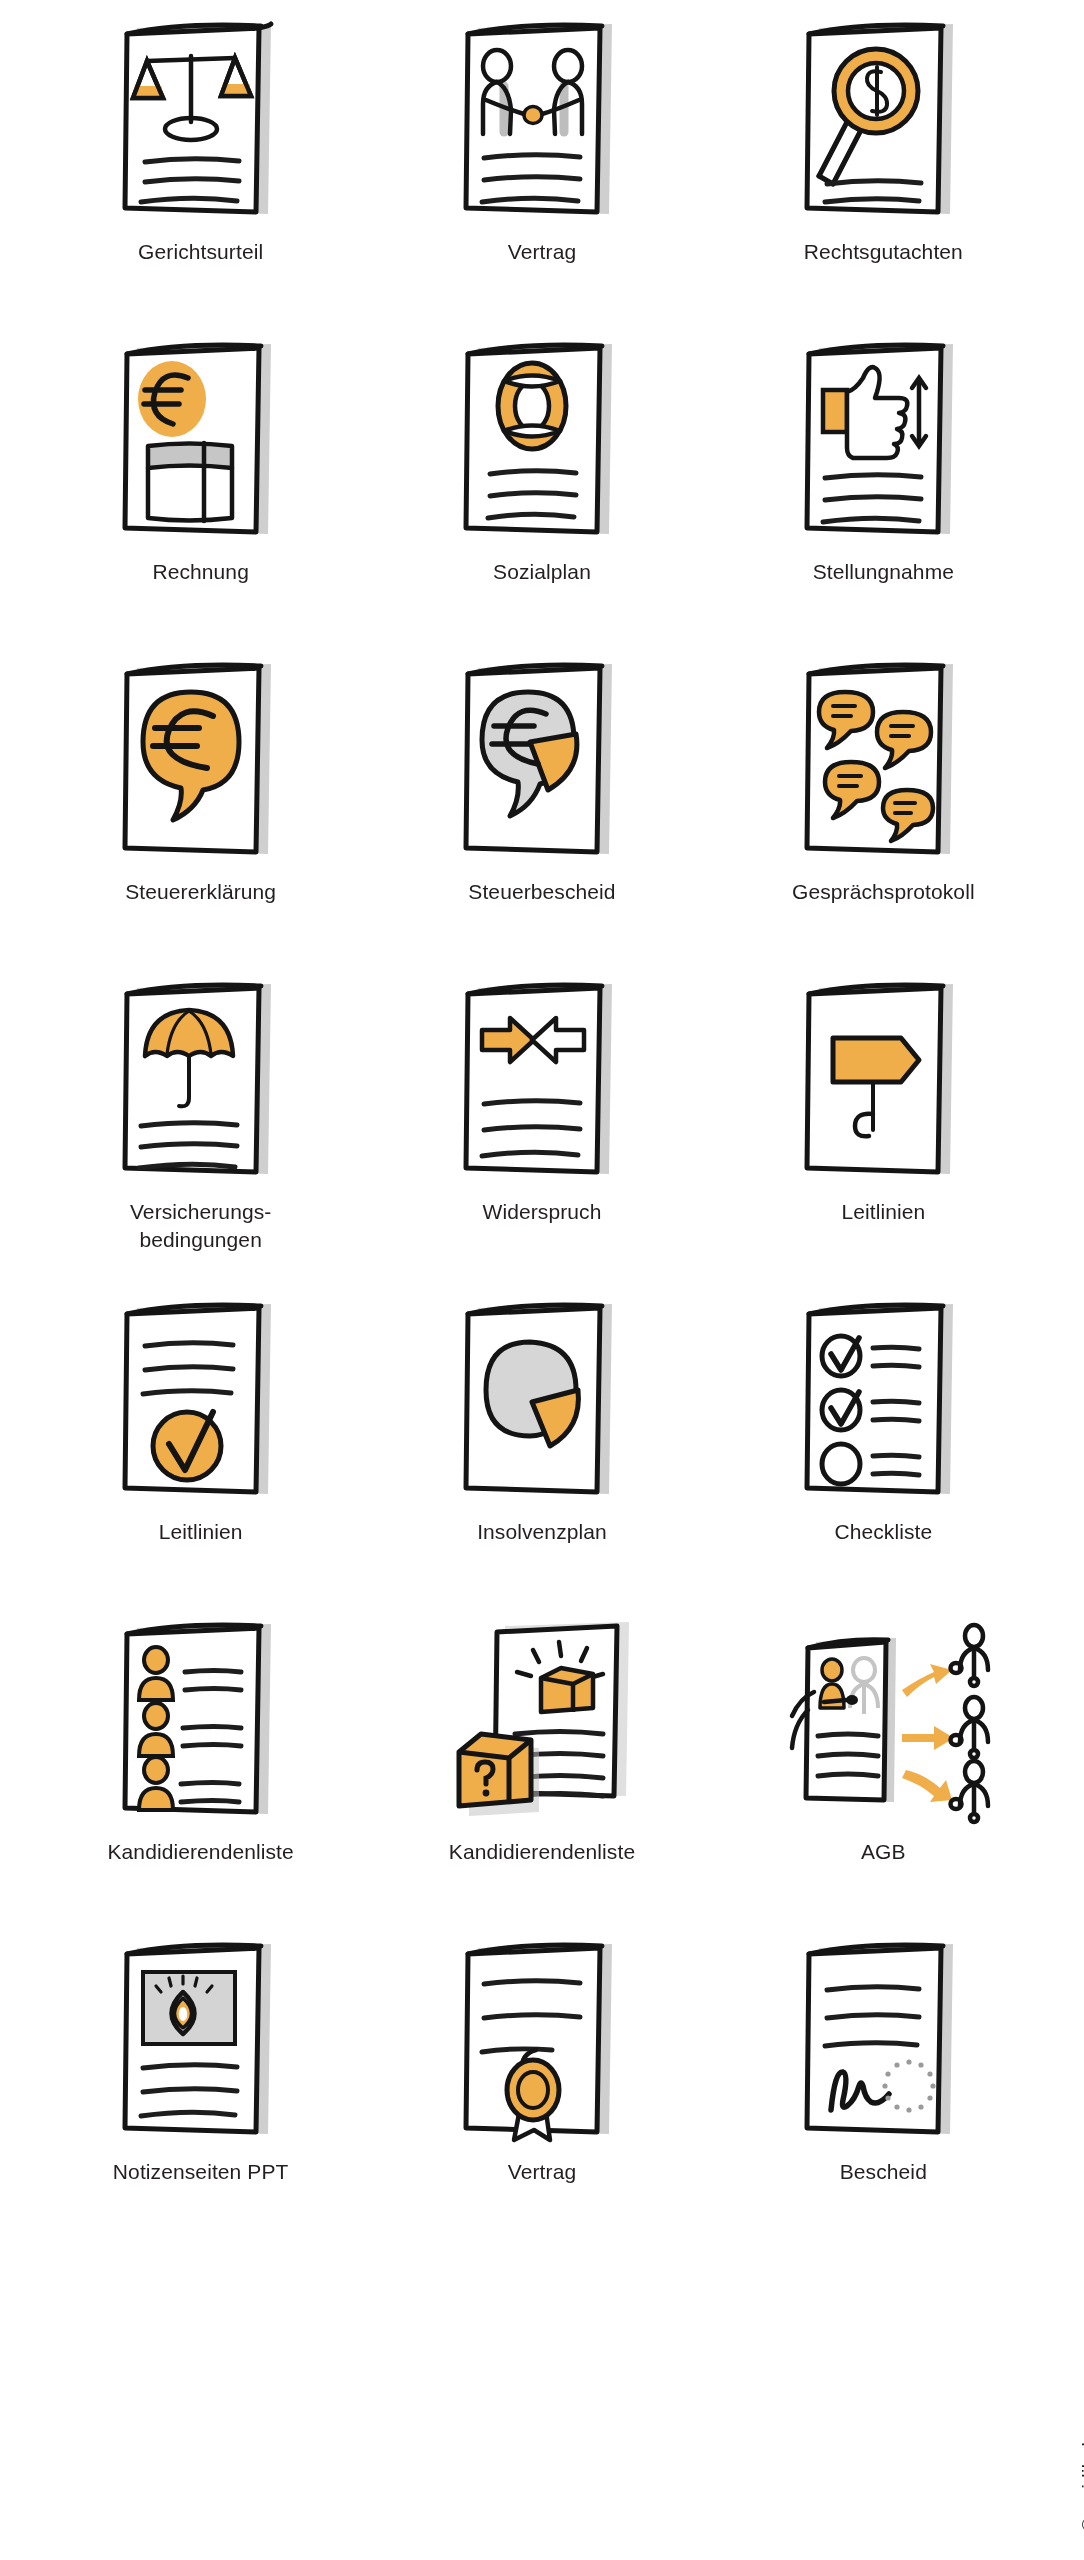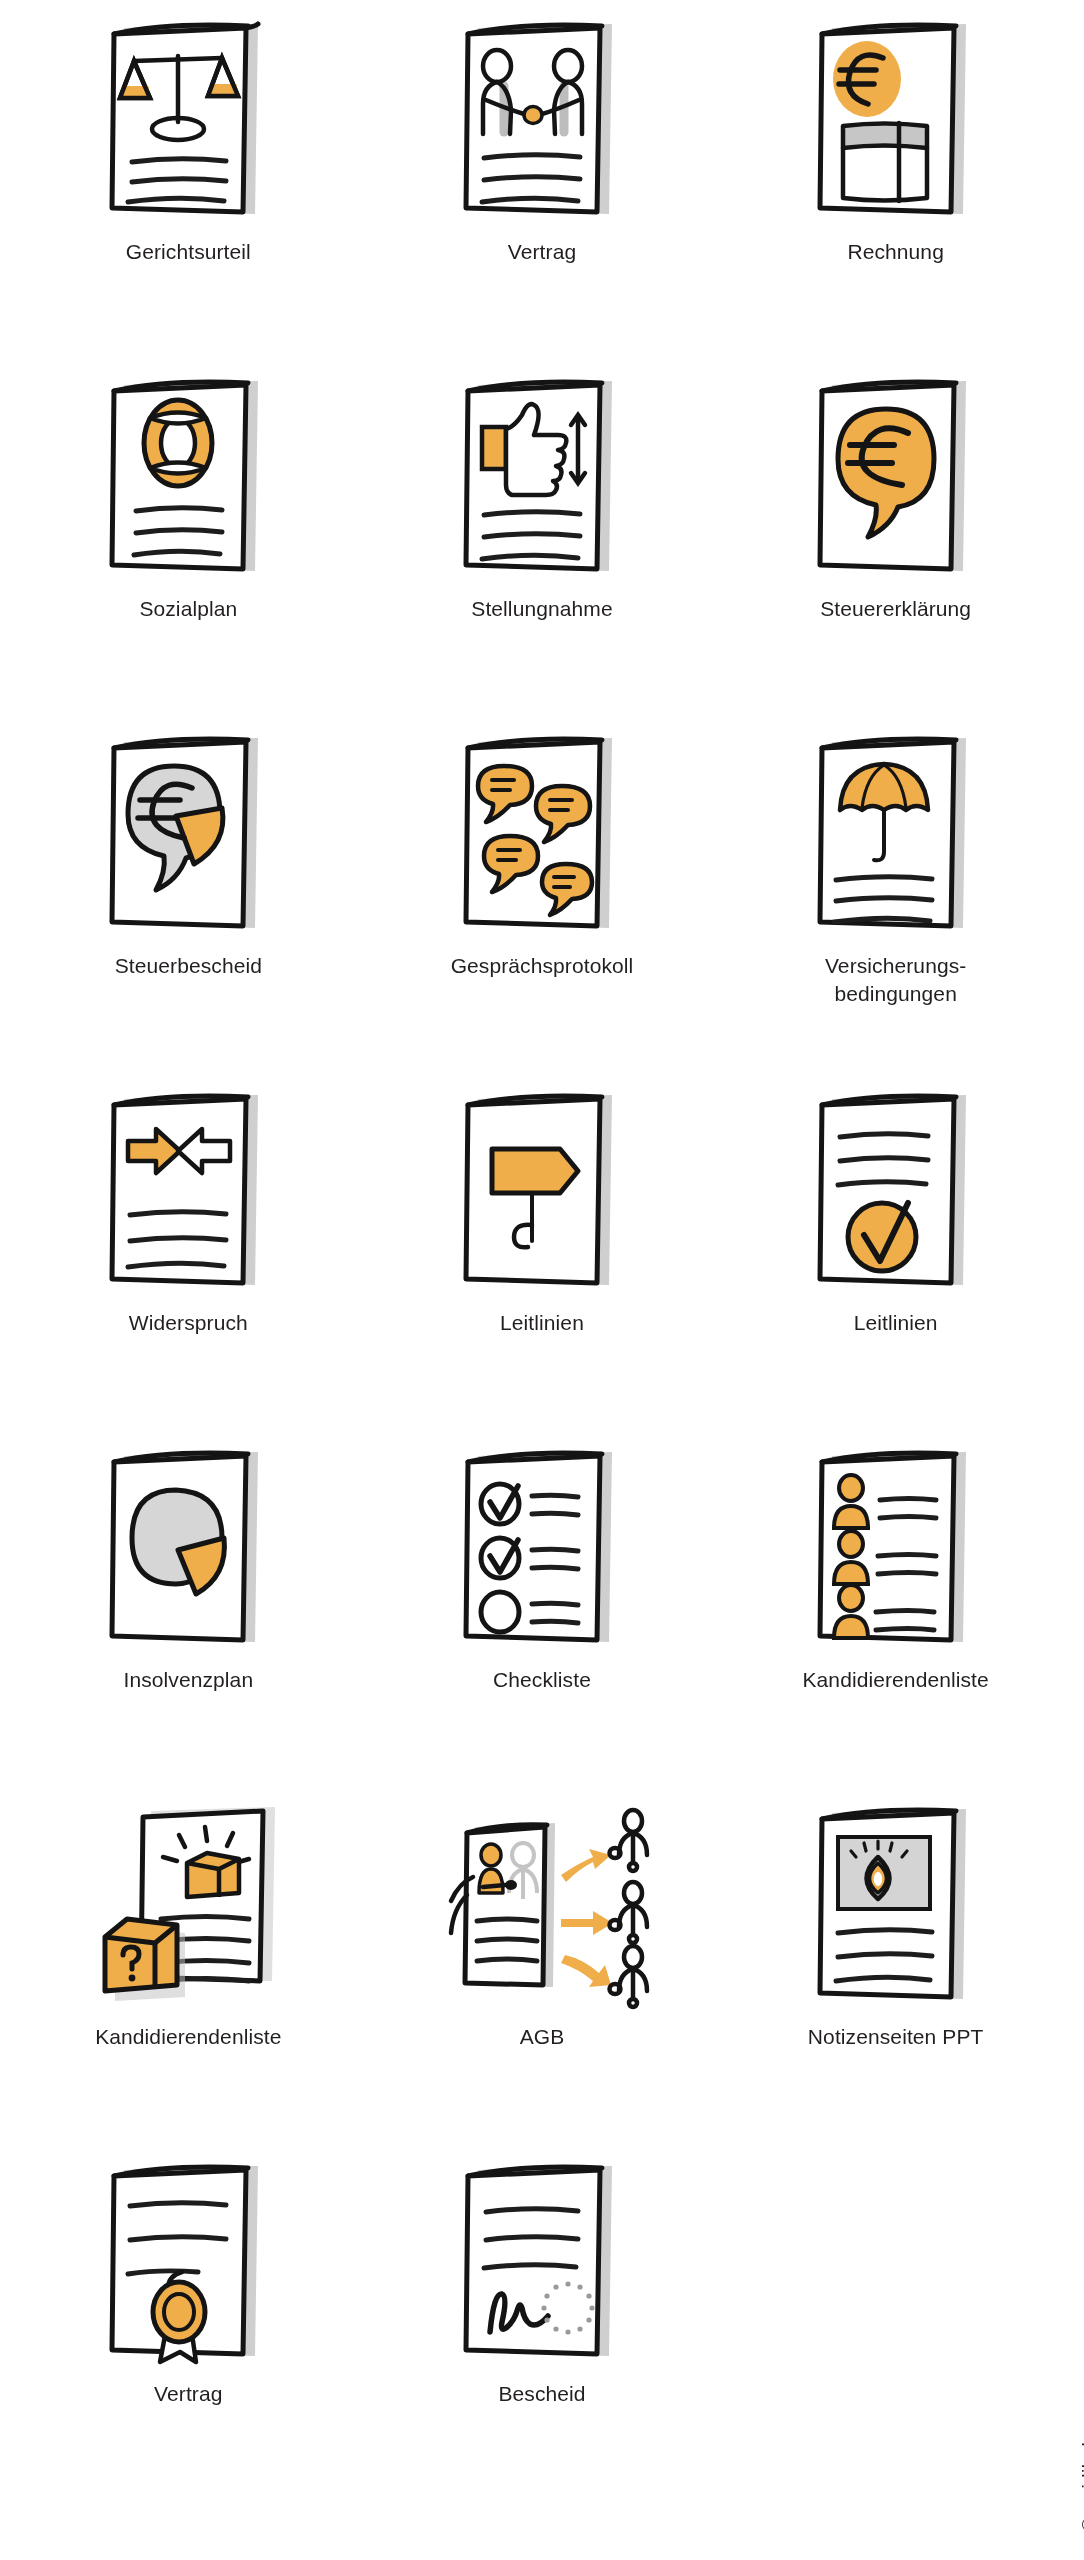--- a/index.html
+++ b/index.html
@@ -14,21 +14,20 @@
     overflow: hidden;
   }
   #grid {
     position: absolute;
     left: 0; top: 0;
     width: 1084px; height: 2560px;
     display: grid;
     grid-template-columns: repeat(3, 1fr);
     grid-template-rows: repeat(8, 320px);
     padding: 6px 30px 0 30px;
-    gap: 37px;
   }
   .cell {
     position: relative;
     display: flex;
     flex-direction: column;
     align-items: center;
     justify-content: flex-start;
   }
   .art {
     width: 250px;
@@ -121,20 +120,43 @@
         <g stroke="#1d1d1d" stroke-width="5" fill="none" stroke-linecap="round">
           <path d="M32 144 Q80 138 128 143"></path>
           <path d="M32 166 Q80 160 128 165"></path>
           <path d="M30 188 Q80 181 126 187"></path>
         </g>
       </svg>
     </div>
     <div class="label">Vertrag</div>
   </div>
 
+  <div class="cell">
+    <div class="art">
+      <svg width="180" height="215" viewBox="0 0 180 215">
+        <path d="M24 196 L26 14 L160 10 L157 200 Z" fill="#cfcfcf"></path>
+        <path d="M14 194 L16 20 L148 14 L145 198 Z" fill="#fff" stroke="#141414" stroke-width="5" stroke-linejoin="round"></path>
+        <path d="M16 20 Q70 8 150 12" fill="none" stroke="#141414" stroke-width="5" stroke-linecap="round"></path>
+        <g stroke="#141414" stroke-width="5" stroke-linecap="round">
+          <path d="M54 108 L26 162" fill="none"></path>
+          <path d="M68 116 L40 170" fill="none"></path>
+          <path d="M26 162 L40 170" fill="none"></path>
+        </g>
+        <circle cx="83" cy="77" r="42" fill="#EFAE49" stroke="#141414" stroke-width="5"></circle>
+        <circle cx="83" cy="77" r="28" fill="#fff" stroke="#141414" stroke-width="4.5"></circle>
+        <path d="M88 58 Q75 55 74 64 Q73 72 84 77 Q95 82 94 91 Q93 100 79 97" fill="none" stroke="#141414" stroke-width="4" stroke-linecap="round"></path>
+        <path d="M84 53 L84 101" fill="none" stroke="#141414" stroke-width="4" stroke-linecap="round"></path>
+        <g stroke="#1d1d1d" stroke-width="5" fill="none" stroke-linecap="round">
+          <path d="M34 170 Q80 164 128 169"></path>
+          <path d="M32 188 Q80 182 126 187"></path>
+        </g>
+      </svg>
+    </div>
+    <div class="label">Rechtsgutachten</div>
+  </div>
 
   <div class="cell">
     <div class="art">
       <svg width="180" height="215" viewBox="0 0 180 215">
         <path d="M24 196 L26 14 L160 10 L157 200 Z" fill="#cfcfcf"></path>
         <path d="M14 194 L16 20 L148 14 L145 198 Z" fill="#fff" stroke="#141414" stroke-width="5" stroke-linejoin="round"></path>
         <path d="M16 20 Q70 8 150 12" fill="none" stroke="#141414" stroke-width="5" stroke-linecap="round"></path>
         <ellipse cx="61" cy="65" rx="34" ry="38" fill="#EFAE49"></ellipse>
         <g fill="none" stroke="#141414" stroke-width="5.5" stroke-linecap="round">
           <path d="M77 44 Q52 34 44 58 Q37 82 62 90"></path>

